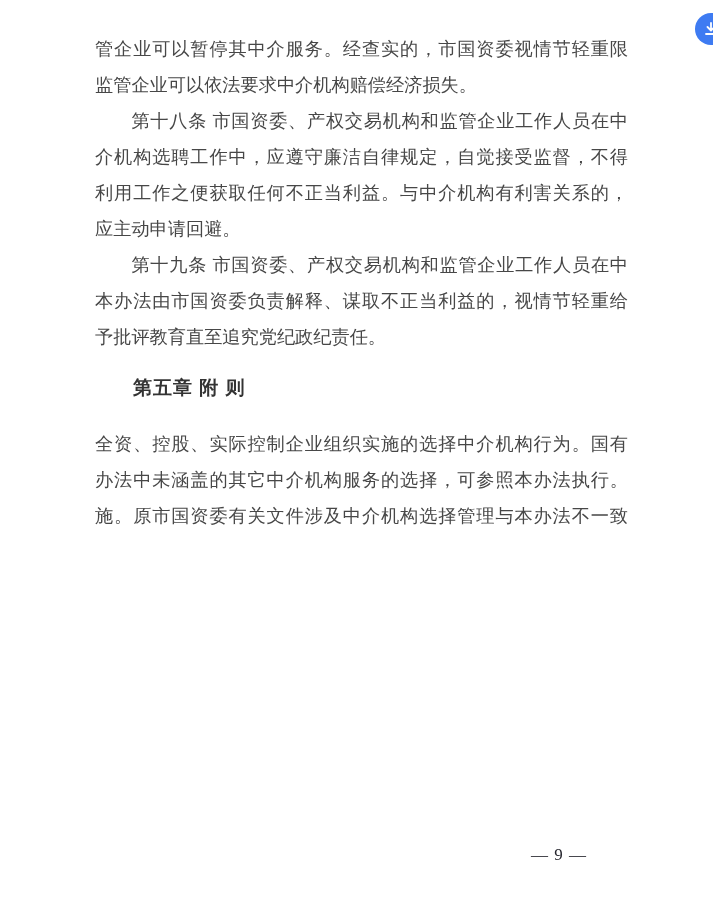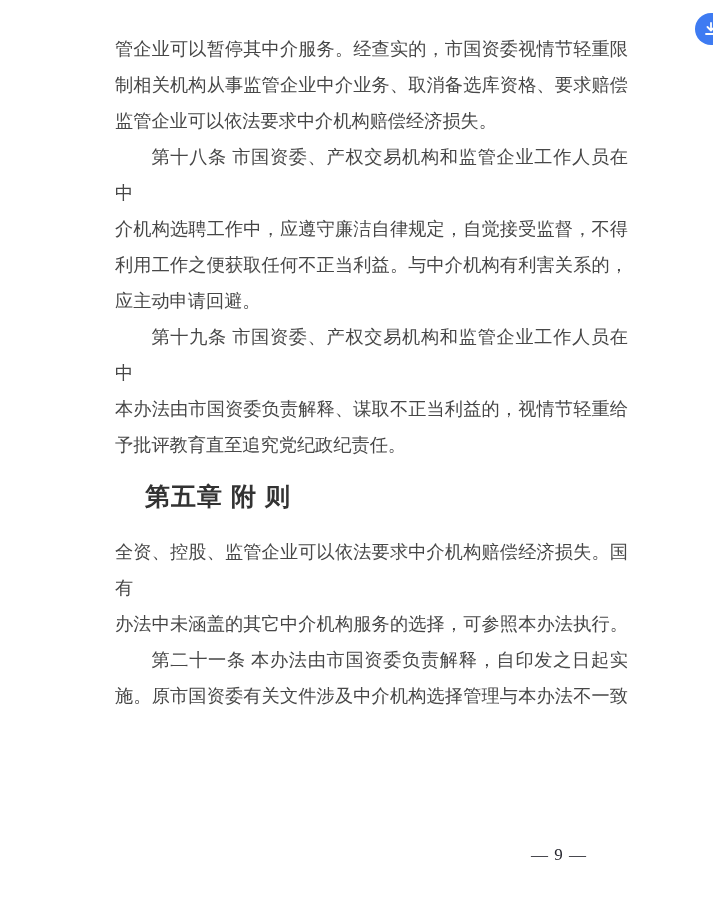--- a/index.html
+++ b/index.html
@@ -16,28 +16,27 @@
     left:95px; top:31px; width:533px;
     font-size:18.2px;
     line-height:36px;
     color:#474747;
   }
   .para { margin:0; }
   .line {
     text-align:justify;
     text-align-last:justify;
     word-break:break-all;
-    margin-left:20px;
   }
   .line.short { text-align-last:left; }
   .line.indent { text-indent:2em; }
   .heading {
     font-family:"Liberation Sans","DejaVu Sans",sans-serif;
     font-weight:700;
-    font-size:25px;
+    font-size:19px;
     line-height:36px;
     color:#333333;
     text-indent:2em;
     margin:15px 0 20px 0;
     letter-spacing:1px;
   }
   .page-footer {
     position:absolute;
     top:845px;
     right:126px;
@@ -61,41 +60,39 @@
   }
   .fab svg { display:block; }
 </style>
 </head>
 <body>
 
 <div class="page">
   <div class="content" id="doc-content" style="color: rgb(71, 71, 71);">
       <div class="para">
         <div class="line">管企业可以暂停其中介服务。经查实的，市国资委视情节轻重限</div>
-        <div class="line">制相关机构从事监管企业中介业务、取消备选库资格、要求赔偿</div>
         <div class="line short">监管企业可以依法要求中介机构赔偿经济损失。</div>
       </div>
       <div class="para">
         <div class="line indent">第十八条 市国资委、产权交易机构和监管企业工作人员在中</div>
         <div class="line">介机构选聘工作中，应遵守廉洁自律规定，自觉接受监督，不得</div>
         <div class="line">利用工作之便获取任何不正当利益。与中介机构有利害关系的，</div>
         <div class="line short">应主动申请回避。</div>
       </div>
       <div class="para">
         <div class="line indent">第十九条 市国资委、产权交易机构和监管企业工作人员在中</div>
         <div class="line">本办法由市国资委负责解释、谋取不正当利益的，视情节轻重给</div>
         <div class="line short">予批评教育直至追究党纪政纪责任。</div>
       </div>
       <div class="heading">第五章 附 则</div>
       <div class="para">
-        <div class="line">全资、控股、监管企业可以依法要求中介机构赔偿经济损失。国有</div>
+        <div class="line">全资、控股、实际控制企业组织实施的选择中介机构行为。国有</div>
         <div class="line">办法中未涵盖的其它中介机构服务的选择，可参照本办法执行。</div>
       </div>
       <div class="para">
-        <div class="line indent">第二十一条 本办法由市国资委负责解释，自印发之日起实</div>
         <div class="line">施。原市国资委有关文件涉及中介机构选择管理与本办法不一致</div>
       </div>
     </div>
 
   <div class="page-footer">— 9 —</div>
 
   <button class="fab" style="background: rgb(62, 123, 242);">
     <span>
       <svg width="16" height="16" viewBox="0 0 16 16" fill="none">
         <path d="M8 2 V9 M4.5 6 L8 9.5 L11.5 6" stroke="#ffffff" stroke-width="1.8" stroke-linecap="round" stroke-linejoin="round"></path>

